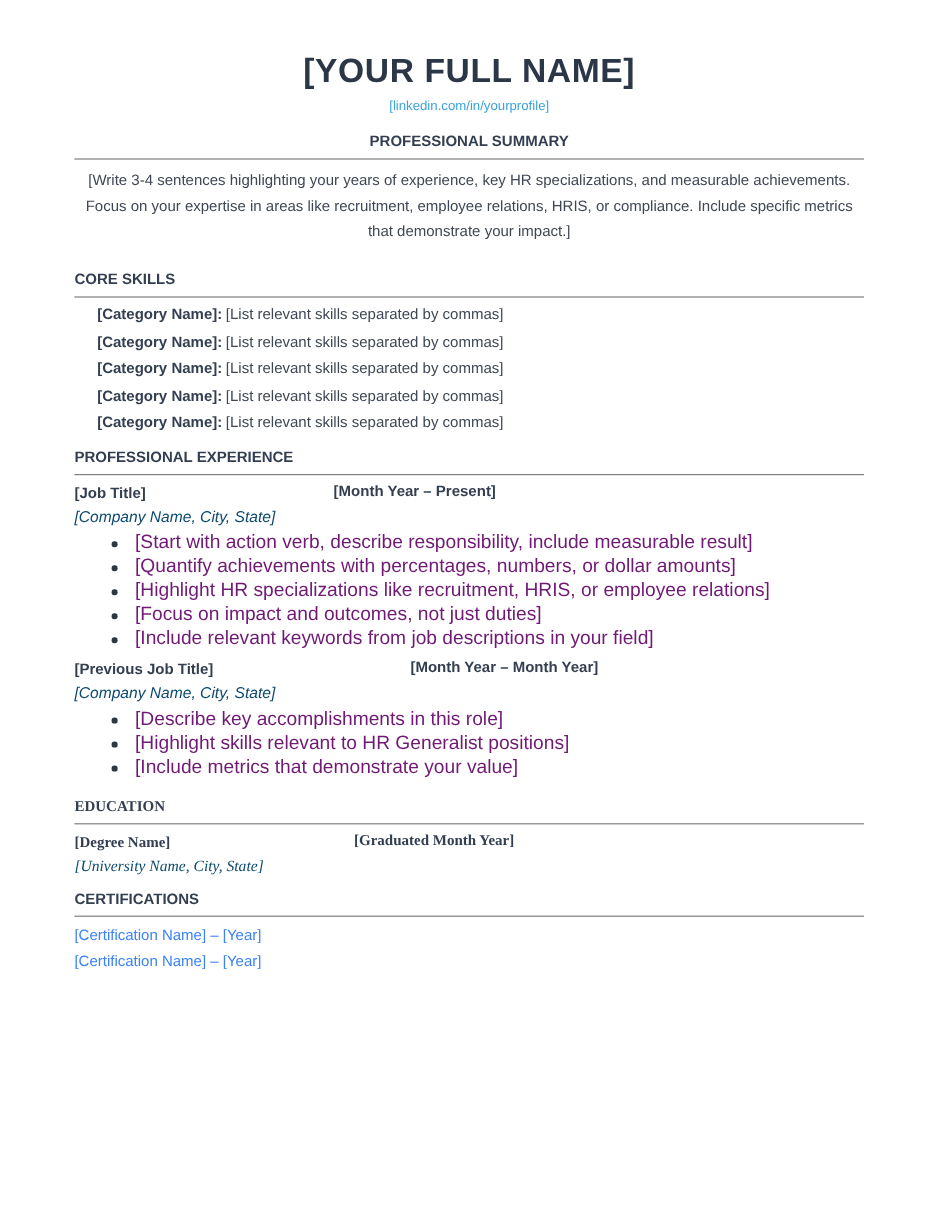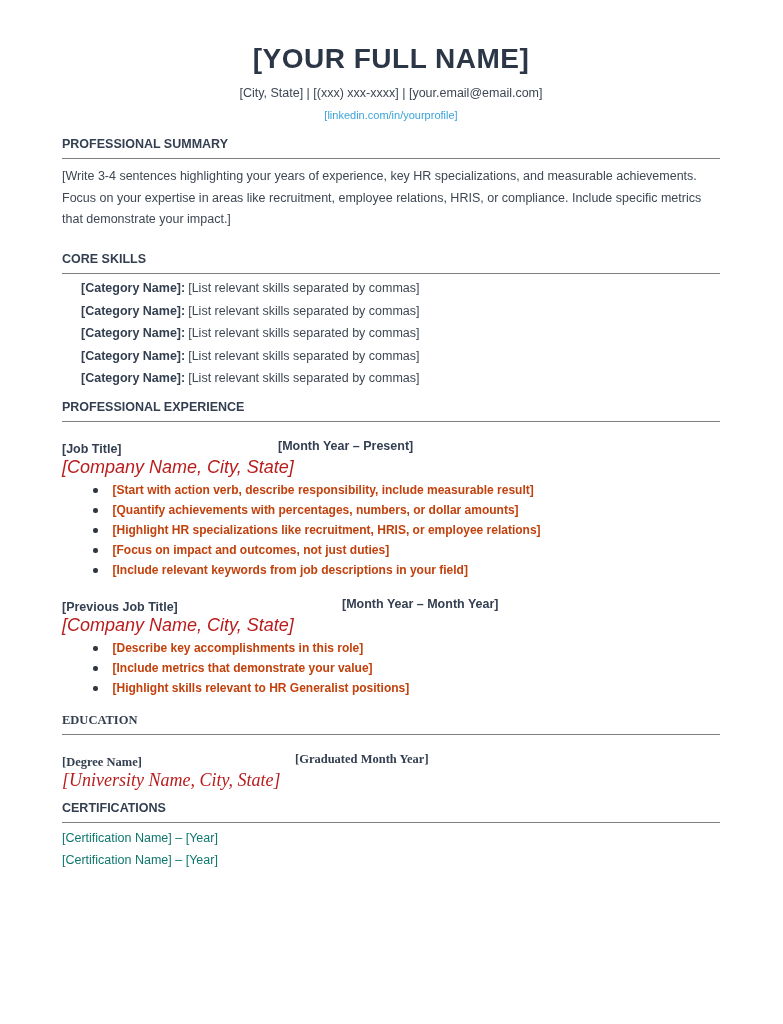--- a/index.html
+++ b/index.html
@@ -44,40 +44,40 @@
     font-size: 12.5px;
     font-weight: bold;
     line-height: 15px;
     color: #333f50;
   }
   .rule {
     border: none;
     border-top: 1px solid #7f7f7f;
     margin-top: 6px;
   }
-  .sec-summary { margin-top: 14px; }
+  .sec-summary { margin-top: 14px; text-align: center; }
   .summary-text {
     margin-top: 7px;
     font-size: 12.5px;
     line-height: 21.5px;
     color: #3e4753;
   }
   .sec-skills { margin-top: 21px; }
   .skill-line {
     margin-top: 7.5px;
     font-size: 12.5px;
     line-height: 15px;
     padding-left: 19px;
   }
   .skill-category { font-weight: bold; color: #333f50; }
   .skill-list { margin-left: 3px; }
   .sec-experience { margin-top: 14px; }
   .job-header-row {
     position: relative;
-    margin-top: 17px;
+    margin-top: 6px;
     height: 15px;
   }
   .job-title {
     font-size: 12.5px;
     font-weight: bold;
     line-height: 15px;
     color: #333f50;
   }
   .job-dates {
     position: absolute;
@@ -86,64 +86,62 @@
     font-weight: bold;
     line-height: 15px;
     color: #333f50;
     white-space: nowrap;
   }
   .date-col-a { left: 216px; }
   .date-col-b { left: 280px; }
   .date-col-c { left: 233px; }
   .company-name {
     margin-top: 6px;
-    font-size: 18px;
+    font-size: 13px;
     font-style: italic;
     line-height: 15px;
-    color: #b91c1c;
+    color: #0c4a6e;
   }
   .bullet-list { margin-top: 5px; }
   .bullet-item {
     display: flex;
     align-items: flex-start;
     line-height: 20px;
   }
   .bullet-dot {
     flex: 0 0 auto;
     width: 4.5px;
     height: 4.5px;
     border-radius: 50%;
     background: #2e3640;
     margin: 8px 15px 0 31px;
   }
   .bullet-text {
-    font-size: 12px;
+    font-size: 16px;
     line-height: 20px;
-    color: #c2410c;
-    font-weight: bold;
+    color: #701a75;
   }
   .job-entry + .job-entry { margin-top: 4px; }
   .sec-education { margin-top: 15px; font-family: Liberation Serif, serif; }
   .sec-certifications { margin-top: 13px; }
   .cert-line {
     margin-top: 7.5px;
     font-size: 12.5px;
     line-height: 15px;
-    color: #0f766e;
+    color: #3b82f6;
   }
 </style>
 </head>
 <body>
 
 <div class="page">
   <div class="content">
 
     <div class="resume-header">
       <div class="full-name">[YOUR FULL NAME]</div>
-      <div class="contact-line">[City, State] | [(xxx) xxx-xxxx] | [your.email@email.com]</div>
       <div>
         <a href="#" class="linkedin-link">[linkedin.com/in/yourprofile]</a>
       </div>
     </div>
 
     <div class="sec-summary">
       <div class="section-heading">PROFESSIONAL SUMMARY</div>
       <hr class="rule">
       <p class="summary-text">[Write 3-4 sentences highlighting your years of experience, key HR specializations, and measurable achievements. Focus on your expertise in areas like recruitment, employee relations, HRIS, or compliance. Include specific metrics that demonstrate your impact.]</p>
     </div>
@@ -208,25 +206,25 @@
           <span class="job-dates date-col-b">[Month Year – Month Year]</span>
         </div>
         <div class="company-name">[Company Name, City, State]</div>
         <div class="bullet-list">
           <div class="bullet-item">
             <span class="bullet-dot"></span>
             <span class="bullet-text">[Describe key accomplishments in this role]</span>
           </div>
           <div class="bullet-item">
             <span class="bullet-dot"></span>
+            <span class="bullet-text">[Highlight skills relevant to HR Generalist positions]</span>
+          </div>
+          <div class="bullet-item">
+            <span class="bullet-dot"></span>
             <span class="bullet-text">[Include metrics that demonstrate your value]</span>
-          </div>
-          <div class="bullet-item">
-            <span class="bullet-dot"></span>
-            <span class="bullet-text">[Highlight skills relevant to HR Generalist positions]</span>
           </div>
         </div>
       </div>
     </div>
 
     <div class="sec-education">
       <div class="section-heading">EDUCATION</div>
       <hr class="rule">
       <div class="job-header-row">
         <span class="job-title">[Degree Name]</span>

